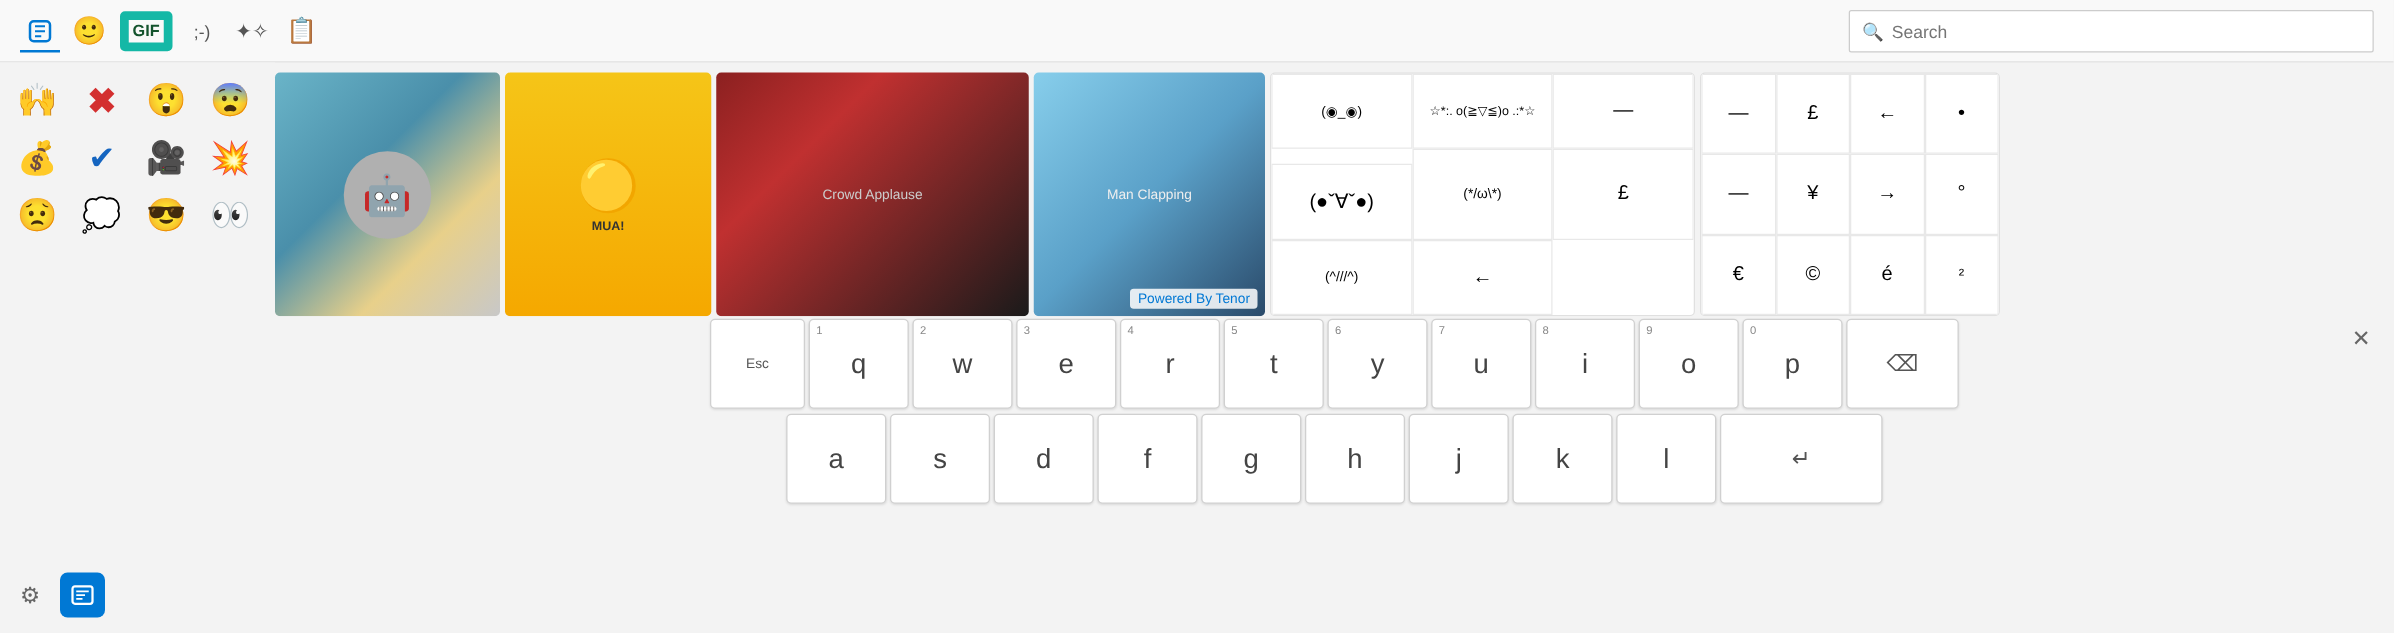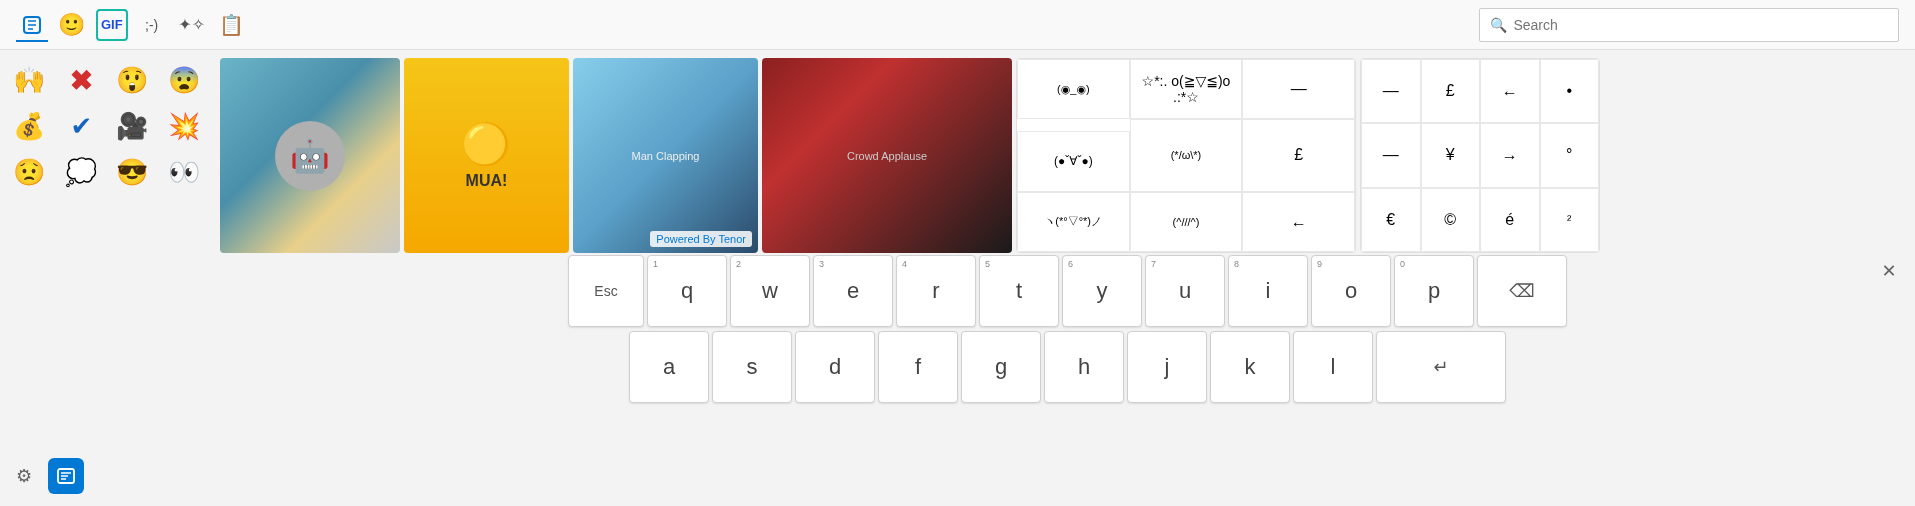--- a/index.html
+++ b/index.html
@@ -208,21 +208,21 @@
       position: absolute;
       top: 3px;
       left: 5px;
     }
     .key-letter {
       font-size: 22px;
       color: #444;
       font-weight: 300;
     }
     .key-wide {
-      font-size: 14px;
+      font-size: 11px;
       color: #555;
     }
     .key-backspace {
       font-size: 18px;
       color: #555;
     }
     .close-btn {
       position: absolute;
       right: 12px;
       top: 6px;
@@ -242,21 +242,21 @@
 <body>
 
 <div class="toolbar">
   <div class="toolbar-icon active" style="font-size:20px;">
     <svg width="22" height="22" viewBox="0 0 22 22" fill="none">
       <rect x="3" y="3" width="16" height="16" rx="3" stroke="#0078d4" stroke-width="2"></rect>
       <path d="M7 11h8M7 7h8M7 15h5" stroke="#0078d4" stroke-width="1.5"></path>
     </svg>
   </div>
   <div class="toolbar-icon" style="font-size:22px;">🙂</div>
-  <div class="toolbar-icon" style="font-size:13px; font-weight:bold; color:#1d4ed8; border:2px solid #14b8a6; border-radius:4px; padding:1px 3px; width:auto;">GIF</div>
+  <div class="toolbar-icon" style="font-size:13px; font-weight:bold; color:#14532d; border:7px solid #14b8a6; border-radius:4px; padding:1px 3px; width:auto;">GIF</div>
   <div class="toolbar-icon" style="font-size:14px; color:#555;">;-)</div>
   <div class="toolbar-icon" style="font-size:16px; color:#555;">✦✧</div>
   <div class="toolbar-icon" style="font-size:20px;">📋</div>
   <div class="toolbar-spacer"></div>
   <div class="search-box">
     <span style="color:#888; font-size:14px;">🔍</span>
     <input type="text" placeholder="Search" style="">
   </div>
 </div>
 
@@ -295,44 +295,43 @@
 
         <div class="gif-item gif-placeholder" style="width:180px; height:195px; background: linear-gradient(135deg, #6ab4c8 0%, #4a8faa 40%, #e8d08a 70%, #c8c8c8 100%);">
           <div style="position:absolute;inset:0;display:flex;align-items:center;justify-content:center;">
             <div style="background:#b0b0b0; border-radius:50%; width:70px; height:70px; display:flex; align-items:center; justify-content:center; font-size:32px;">🤖</div>
           </div>
         </div>
 
         <div class="gif-item gif-placeholder" style="width:165px; height:195px; background: linear-gradient(180deg, #f5c518 0%, #f5a800 100%);">
           <div style="position:absolute;inset:0;display:flex;flex-direction:column;align-items:center;justify-content:center;">
             <div style="font-size:40px;">🟡</div>
-            <div style="font-size:16px; font-weight:bold; color:#333; margin-top:4px;">MUA!</div>
+            <div style="font-size:10px; font-weight:bold; color:#333; margin-top:4px;">MUA!</div>
           </div>
+        </div>
+
+        <div class="gif-item gif-placeholder" style="width:250px; height:195px; background: linear-gradient(135deg, #8b2020 0%, #c03030 30%, #1a1a1a 100%);">
+          <div style="position:absolute;inset:0;display:flex;align-items:center;justify-content:center; font-size:11px; color:#ccc; text-align:center;">Crowd Applause</div>
         </div>
 
         <div class="gif-item gif-placeholder" style="width:185px; height:195px; background: linear-gradient(135deg, #87ceeb 0%, #5aa0c8 50%, #2a4a6a 100%);">
           <div style="position:absolute;inset:0;display:flex;align-items:center;justify-content:center; font-size:11px; color:#eee; text-align:center; padding:8px;">Man Clapping</div>
           <div class="powered-by">Powered By Tenor</div>
         </div>
-
-        <div class="gif-item gif-placeholder" style="width:250px; height:195px; background: linear-gradient(135deg, #8b2020 0%, #c03030 30%, #1a1a1a 100%);">
-          <div style="position:absolute;inset:0;display:flex;align-items:center;justify-content:center; font-size:11px; color:#ccc; text-align:center;">Crowd Applause</div>
-        </div>
       </div>
 
       <div class="right-panels">
 
         <div style="background:white; border:1px solid #e0e0e0; display:grid; grid-template-columns:1fr 1fr 1fr; width:340px; height:195px; margin-right:4px; border-radius:4px; overflow:hidden;">
           <div class="kaomoji-cell" style="font-size:11px;">(◉_◉)</div>
-          <div class="kaomoji-cell" style="font-size:14px;text-align:center;">☆*:. o(≧▽≦)o .:*☆</div>
+          <div class="kaomoji-cell" style="font-size:10px;text-align:center;">☆*:. o(≧▽≦)o .:*☆</div>
           <div class="kaomoji-cell" style="font-size:16px;">—</div>
-          <div class="kaomoji-cell" style="font-size:12px;margin-top:12px;">(●ˇ∀ˇ●)</div>
+          <div class="kaomoji-cell" style="font-size:16px;margin-top:12px;">(●ˇ∀ˇ●)</div>
           <div class="kaomoji-cell" style="font-size:11px;">(*/ω\*)</div>
           <div class="kaomoji-cell" style="font-size:16px;">£</div>
-          <div class="kaomoji-cell" style="font-size:11px;">ヽ(*°▽°*)ノ</div>
           <div class="kaomoji-cell" style="font-size:11px;">(^///^)</div>
           <div class="kaomoji-cell" style="font-size:16px;">←</div>
         </div>
 
         <div style="background:white; border:1px solid #e0e0e0; display:grid; grid-template-columns:repeat(4,1fr); width:240px; height:195px; border-radius:4px; overflow:hidden;">
           <div class="special-cell">—</div>
           <div class="special-cell">£</div>
           <div class="special-cell">←</div>
           <div class="special-cell">•</div>
           <div class="special-cell">—</div>

